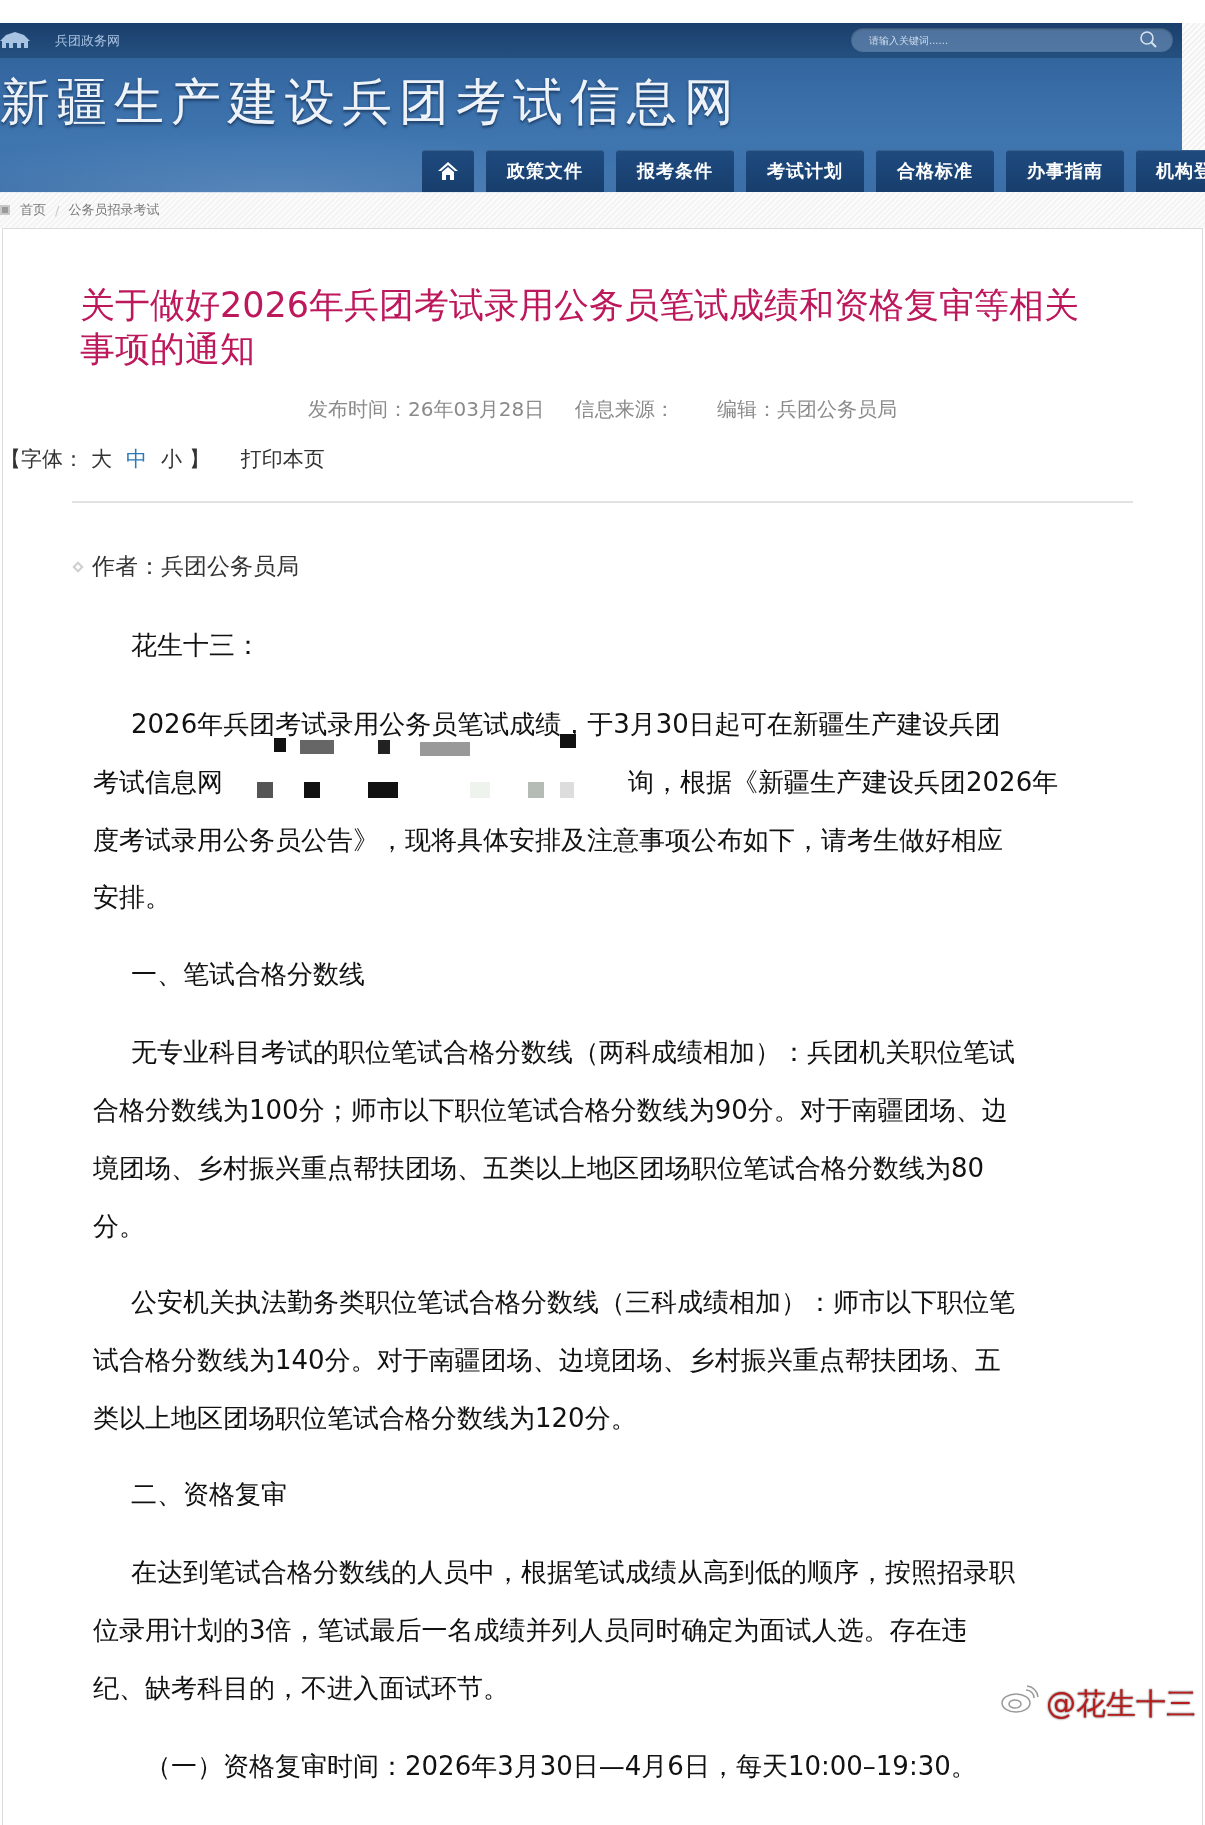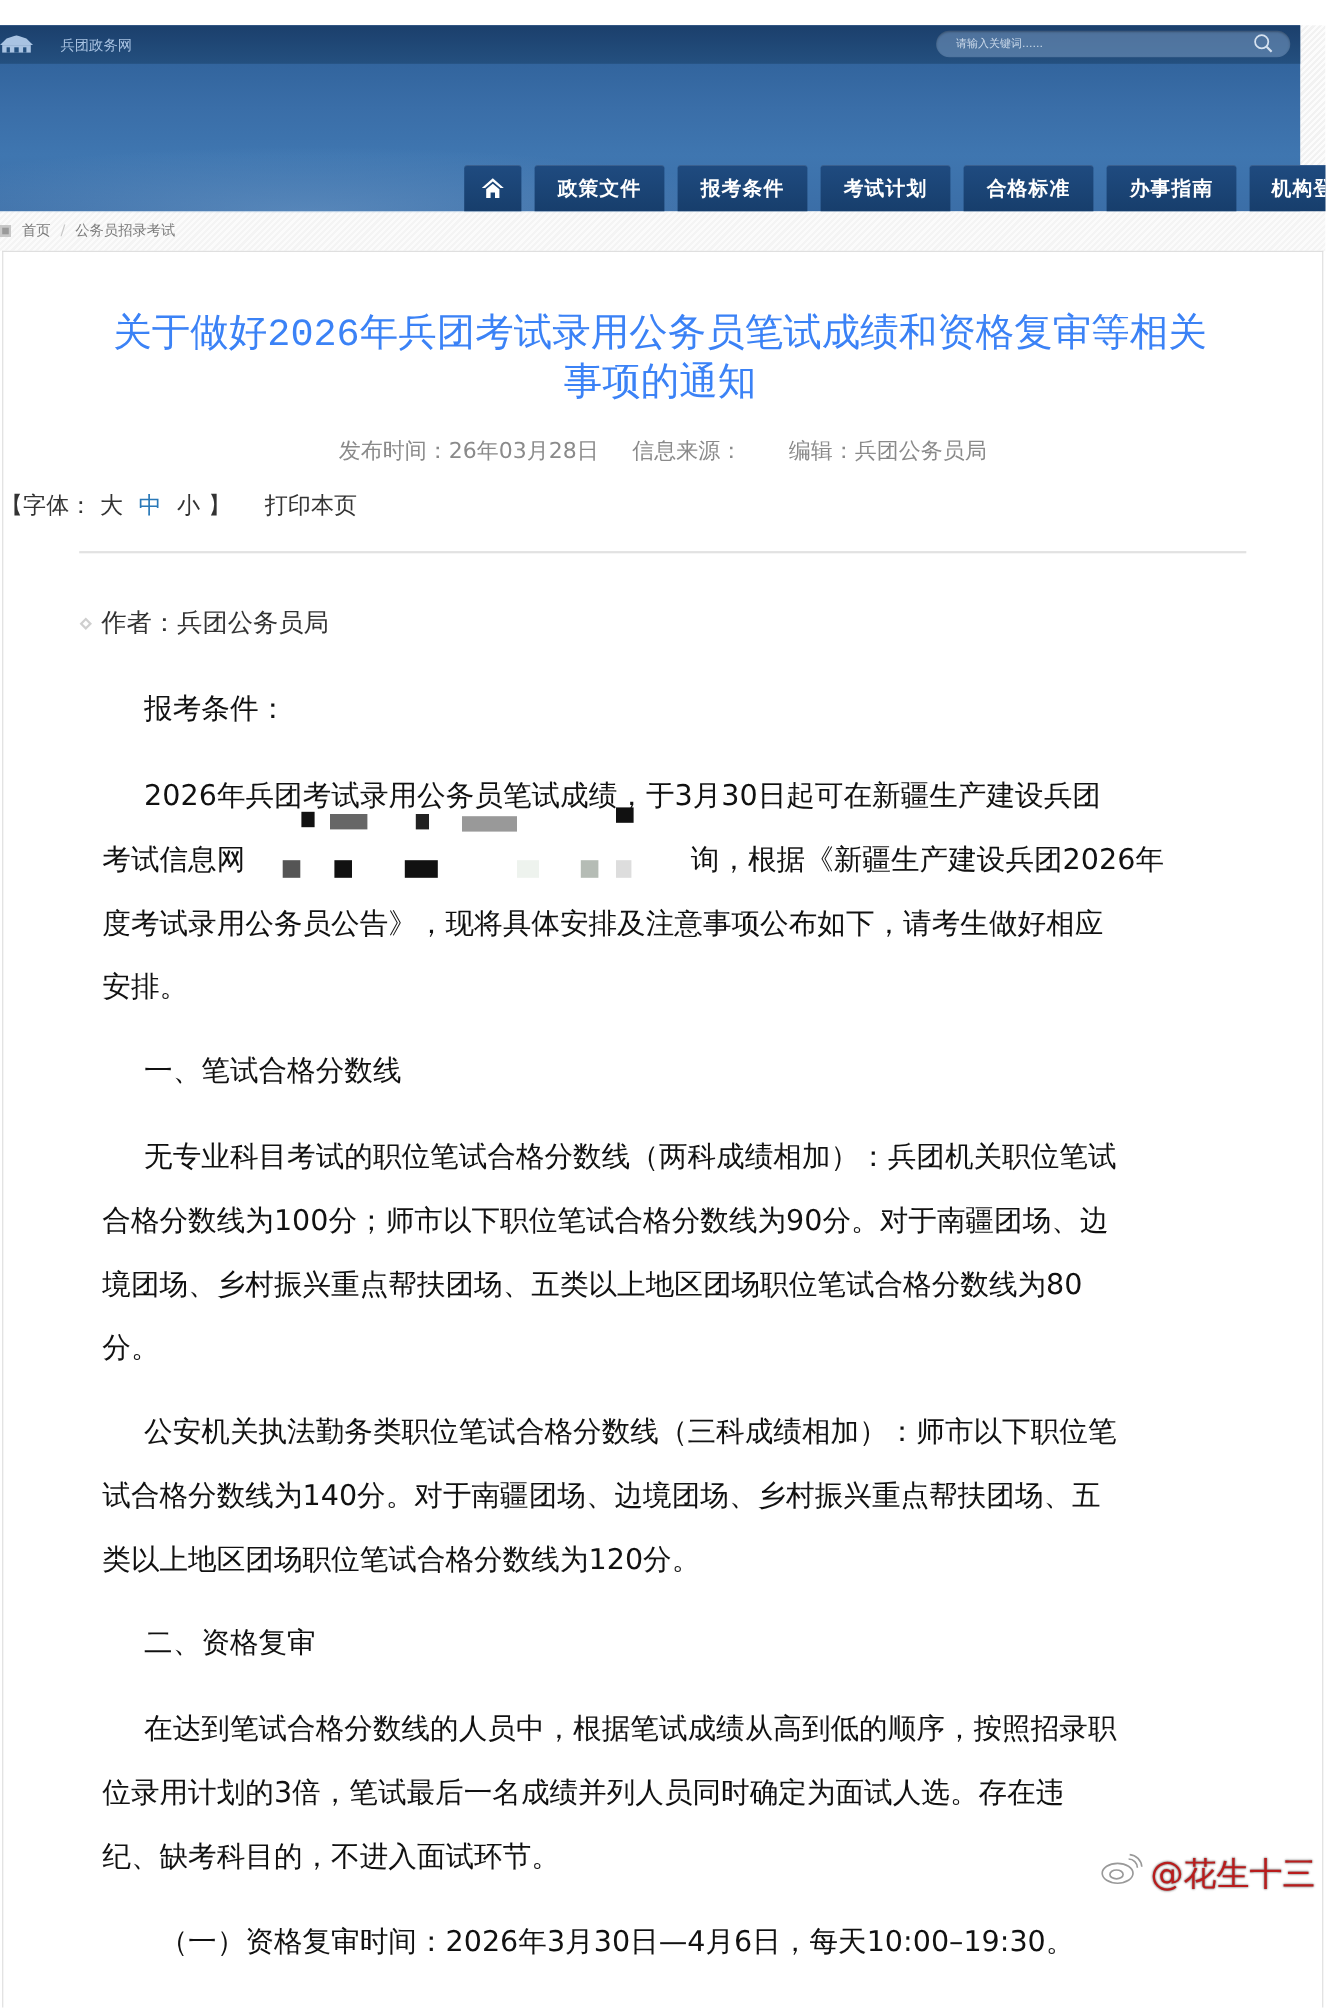--- a/index.html
+++ b/index.html
@@ -41,22 +41,22 @@
   .nav-link { width:118px; letter-spacing:1px; }
   .nav-link.last { width:116px; }
   
   .breadcrumb { position:absolute; left:0; top:201px; height:18px; display:flex; align-items:center;
     font-size:13px; color:#7a7a7a; }
   .bc-icon { width:10px; height:10px; background:#9a9a9a; border:2px solid #c8c8c8; margin-right:10px; box-sizing:border-box; }
   .bc-sep { color:#c8c8c8; margin:0 9px; }
   
   .panel { position:absolute; left:2px; top:228px; width:1199px; height:1600px; background:#fff;
     border-left:1px solid #dcdcdc; border-right:1px solid #dcdcdc; border-top:1px solid #dcdcdc; }
-  .title { position:absolute; left:80px; top:283px; width:1040px; text-align:center; color:#3b82f6;
-    font-size:35px; line-height:44px;font-family:Liberation Mono, monospace; }
+  .title { position:absolute; left:80px; top:283px; width:1040px; color:#be185d;
+    font-size:35px; line-height:44px; }
   .meta { position:absolute; left:0; top:396px; width:1205px; text-align:center; font-size:20px; color:#8a8a8a; }
   .meta span { margin:0 12px; }
   .font-tools { position:absolute; left:0; top:445px; width:1205px; text-align:left; font-size:21px; color:#333; }
   .font-tools .fsz { margin:0 7px; cursor:pointer; }
   .font-tools .fsz.active { color:#2a79b8; }
   .font-tools .print { margin-left:24px; cursor:pointer; }
   .divider { position:absolute; left:72px; top:501px; width:1061px; height:2px; background:#e2e2e2; }
   .author { position:absolute; left:74px; top:551px; font-size:23px; color:#333; display:flex; align-items:center; }
   .diamond { width:8px; height:8px; border:2px solid #cfcfcf; transform:rotate(45deg); margin-right:10px; box-sizing:border-box; }
   
@@ -86,20 +86,21 @@
     <span class="gov-link">兵团政务网</span>
     <div class="search-box">
       <input class="search-input" type="text" placeholder="请输入关键词......" style="">
       <svg class="search-icon" viewBox="0 0 20 20">
         <circle cx="8" cy="8" r="6" fill="none" stroke="#d6e2f0" stroke-width="1.6"></circle>
         <line x1="12.5" y1="12.5" x2="17" y2="17" stroke="#d6e2f0" stroke-width="2"></line>
       </svg>
     </div>
   </div>
   <div class="banner-wave"></div>
+  <div class="site-title">新疆生产建设兵团考试信息网</div>
   <div class="nav">
     <div class="nav-item nav-home">
       <svg width="22" height="22" viewBox="0 0 22 22">
         <path d="M11 2 L1 11 L4 11 L11 5 L18 11 L21 11 Z" fill="#fff"></path>
         <path d="M5 12 L11 7 L17 12 L17 20 L13 20 L13 15 L9 15 L9 20 L5 20 Z" fill="#fff"></path>
       </svg>
     </div>
     <div class="nav-item nav-link">政策文件</div>
     <div class="nav-item nav-link">报考条件</div>
     <div class="nav-item nav-link">考试计划</div>
@@ -134,21 +135,21 @@
   <span class="print">打印本页</span>
 </div>
 
 <div class="divider"></div>
 
 <div class="author">
   <span class="diamond"></span>
   <span>作者：兵团公务员局</span>
 </div>
 
-<div class="line ind" style="top:630px">报考条件：</div>
+<div class="line ind" style="top:630px">花生十三：</div>
 <div class="line ind" style="top:709px">2026年兵团考试录用公务员笔试成绩，于3月30日起可在新疆生产建设兵团</div>
 
 <div>
   <div class="redact" style="left:274px;top:738px;width:12px;background:#111"></div>
   <div class="redact" style="left:300px;top:740px;width:34px;background:#666"></div>
   <div class="redact" style="left:378px;top:740px;width:12px;background:#222"></div>
   <div class="redact" style="left:420px;top:742px;width:50px;background:#999"></div>
   <div class="redact" style="left:560px;top:734px;width:16px;background:#111"></div>
 </div>
 <div class="line" style="top:767px">考试信息网</div>

